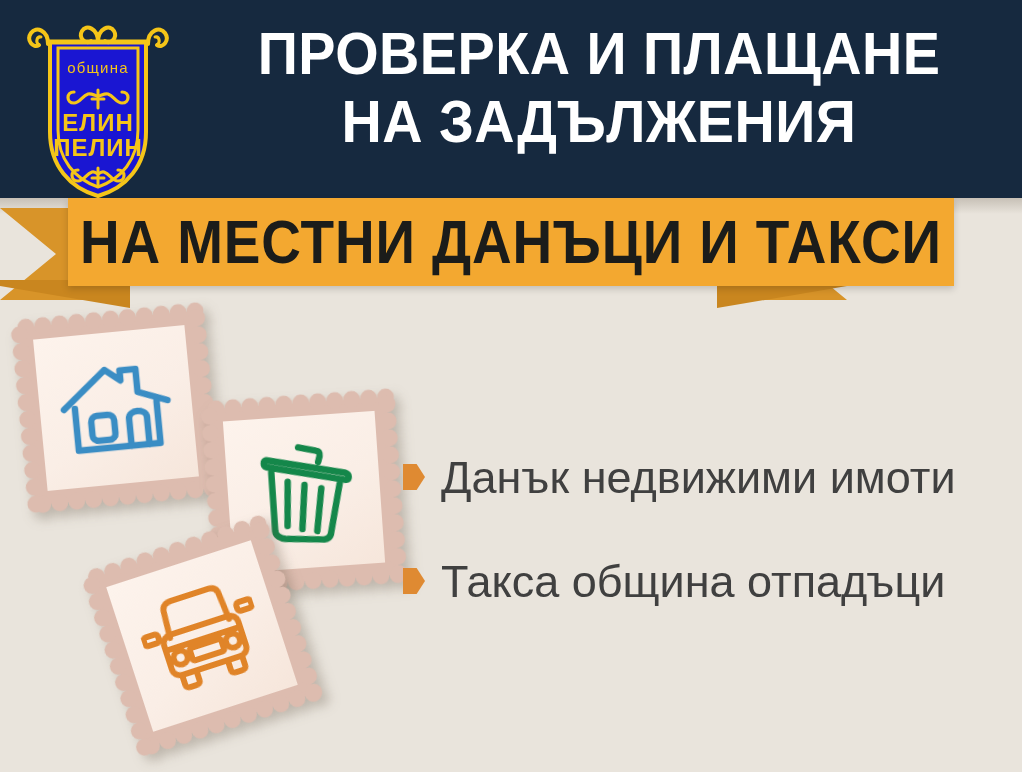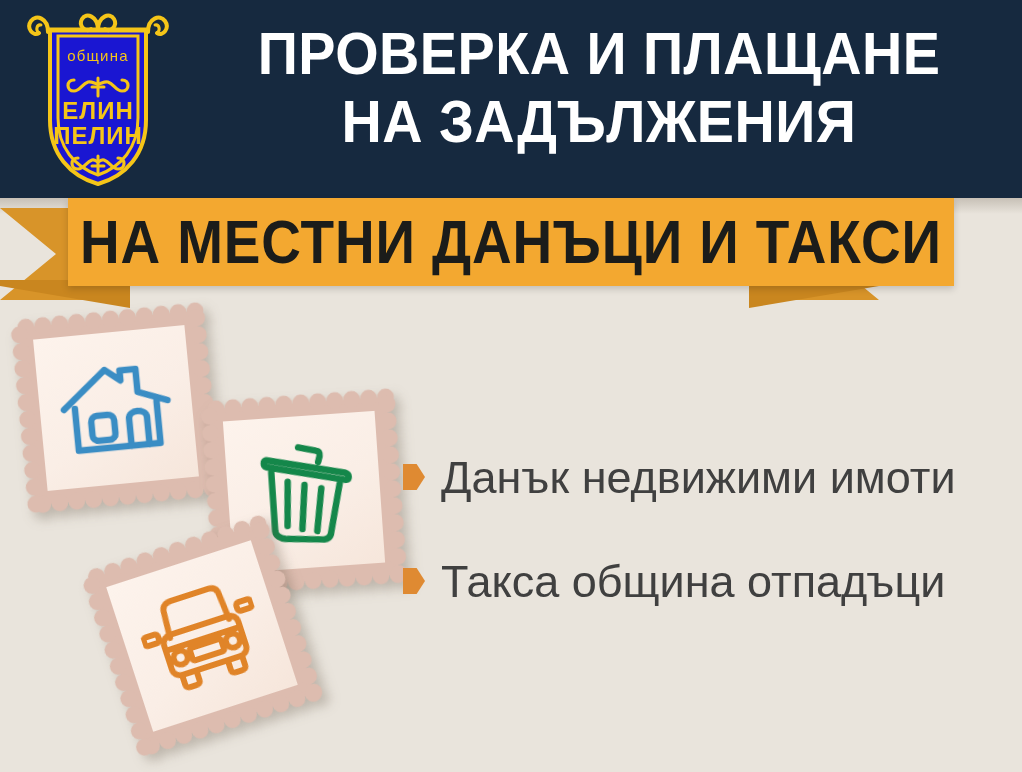--- a/index.html
+++ b/index.html
@@ -30,21 +30,21 @@
     left: 0; top: 0;
     width: 1022px;
     height: 198px;
     background: #16293f;
     z-index: 5;
   }
 
   .logo-wrap {
     position: absolute;
     left: 22px;
-    top: 8px;
+    top: 20px;
     width: 152px;
     height: 185px;
     z-index: 7;
   }
   .logo-wrap svg { display: block; }
 
   .title-block {
     position: absolute;
     left: 186px;
     top: 2px;
@@ -69,21 +69,20 @@
   }
 
   
   .ribbon {
     position: absolute;
     left: 0;
     top: 198px;
     width: 847px;
     height: 118px;
     z-index: 6;
-    padding-left: 32px;
   }
   .ribbon-tail {
     position: absolute;
     top: 10px;
     width: 118px;
     height: 92px;
     background: #d89429;
   }
   .ribbon-tail.left {
     left: 0;

